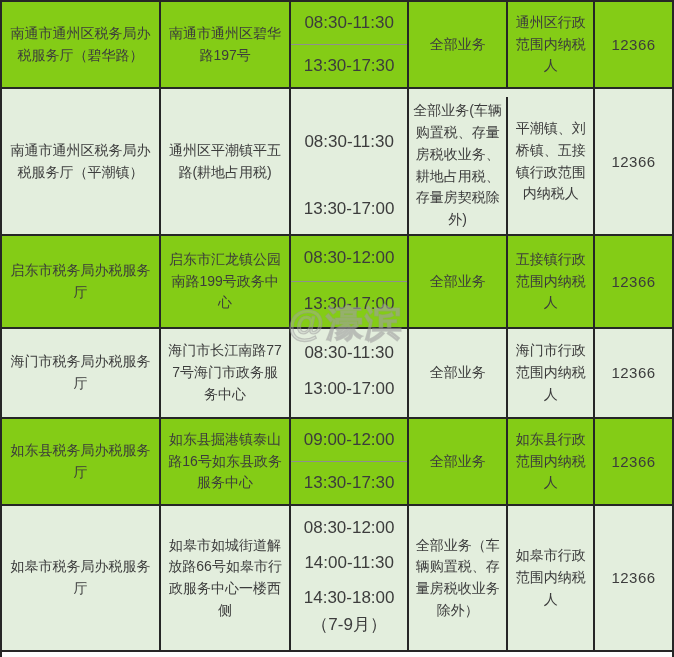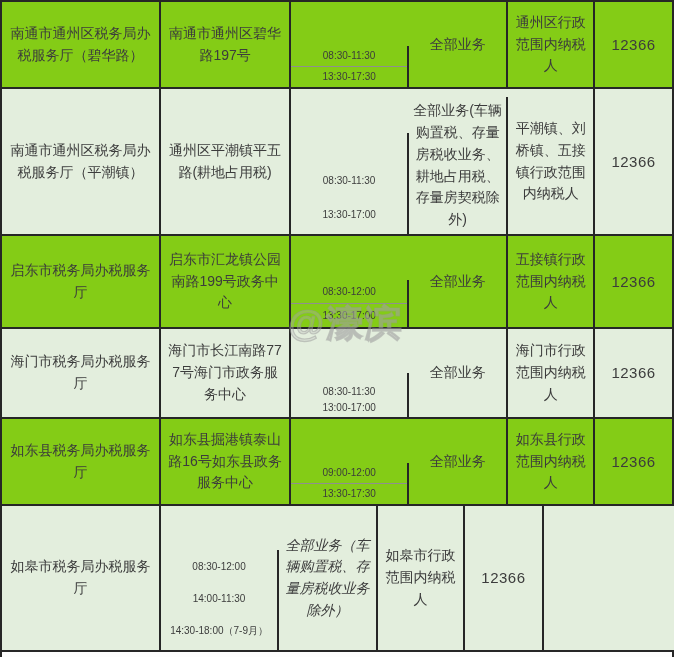--- a/index.html
+++ b/index.html
@@ -31,21 +31,21 @@
     display:flex;align-items:center;justify-content:center;
     text-align:center;
     padding:4px 5px;
     font-size:14px;
     line-height:1.55;
     word-break:break-all;
   }
   .cell:first-child{border-left:2px solid #262626;}
   .c1{width:23.9%;}
   .c2{width:19.3%;}
-  .c3{width:17.5%;font-size:10px;margin-top:44px;}
+  .c3{width:17.5%;font-size:17px;}
   .c4{width:14.7%;}
   .c5{width:12.9%;}
   .c6{width:11.7%;font-size:15px;letter-spacing:.5px;}
   
   .time-split{flex-direction:column;padding:0;align-items:stretch;}
   .time-split .t{
     flex:1;display:flex;align-items:center;justify-content:center;
   }
   .time-split .t + .t{border-top:1px solid #8f8f8f;}
   
@@ -132,26 +132,27 @@
       <div class="t">09:00-12:00</div>
       <div class="t">13:30-17:30</div>
     </div>
     <div class="cell c4">全部业务</div>
     <div class="cell c5">如东县行政范围内纳税人</div>
     <div class="cell c6">12366</div>
   </div>
 
   <div class="row green" style="height:146px">
     <div class="cell c1">如皋市税务局办税服务厅</div>
+    <div class="cell c2">如皋市如城街道解放路66号如皋市行政服务中心一楼西侧</div>
     <div class="cell c3 time-stack pad-r6">
       <div>08:30-12:00</div>
       <div>14:00-11:30</div>
       <div>14:30-18:00（7-9月）</div>
     </div>
-    <div class="cell c4" style="padding:2px 4px;font-style:italic;">全部业务（车辆购置税、存量房税收业务除外）</div>
+    <div class="cell c4" style="padding:2px 4px;">全部业务（车辆购置税、存量房税收业务除外）</div>
     <div class="cell c5">如皋市行政范围内纳税人</div>
     <div class="cell c6">12366</div>
   </div>
 
   <div class="bottom-strip"></div>
 
 </div>
 
 <div class="watermark">@濠滨</div>
 

